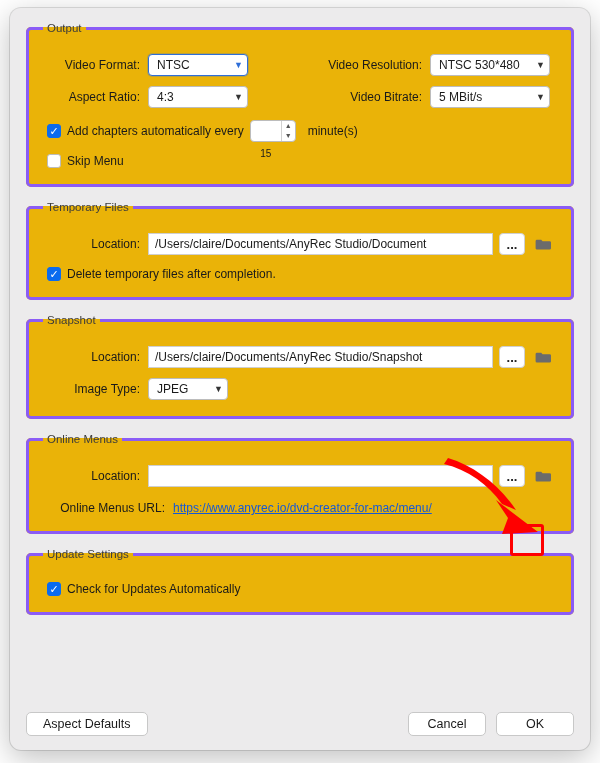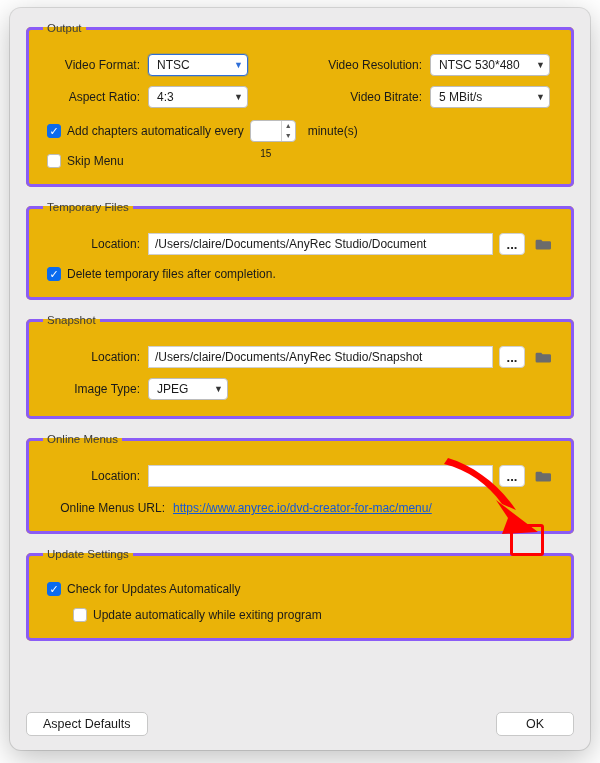--- a/index.html
+++ b/index.html
@@ -283,31 +283,28 @@
         <a class="link">https://www.anyrec.io/dvd-creator-for-mac/menu/</a>
       </div>
     </fieldset>
 
     <fieldset>
       <legend>Update Settings</legend>
       <div class="checkrow">
         <span class="checkbox checked">✓</span>
         <span>Check for Updates Automatically</span>
       </div>
-      <div class="checkrow" style="padding-left:30px">
-        <span class="checkbox"></span>
-        <span>Update automatically while exiting program</span>
-      </div>
     </fieldset>
 
   </div>
 
   <div class="footer">
     <div class="btn">Aspect Defaults</div>
     <div class="spacer"></div>
+    <div class="btn" style="min-width:78px">Cancel</div>
     <div class="btn" style="min-width:78px;margin-left:10px">OK</div>
   </div>
 </div>
 
 <div class="highlight-box" style="left:510px; top:524px; width:34px; height:32px;"></div>
 
 <svg class="red-arrow" style="left:430px; top:448px; width:120px; height:90px;" viewBox="0 0 120 90">
   <g fill="#ff0000">
     <path d="M18 10 C 45 18, 70 38, 86 62 L72 56 C58 36, 38 22, 14 16 Z"></path>
     <path d="M66 52 L108 84 L72 86 L78 70 Z"></path>

